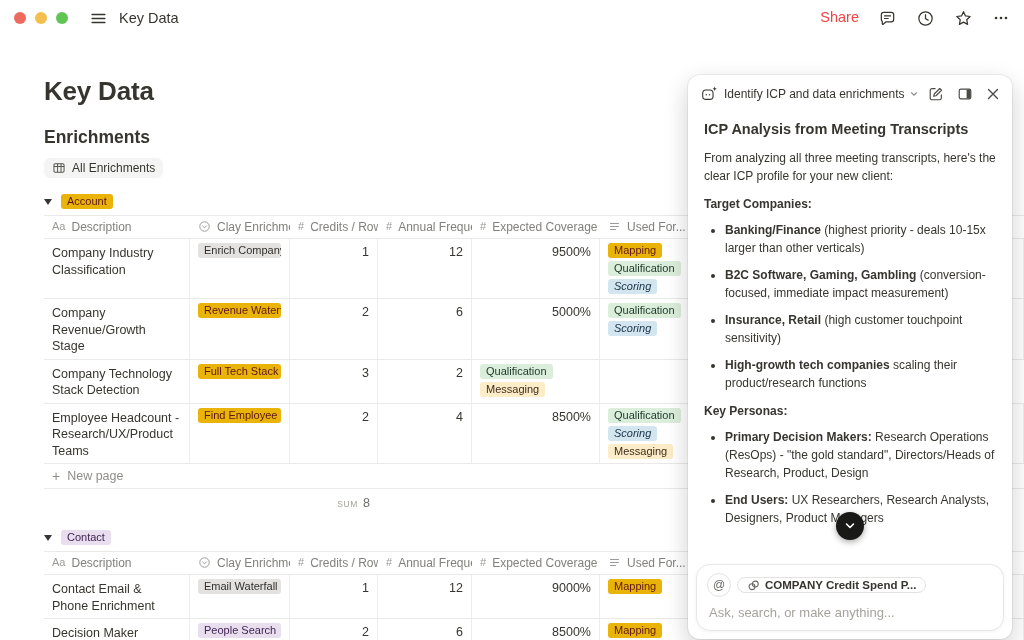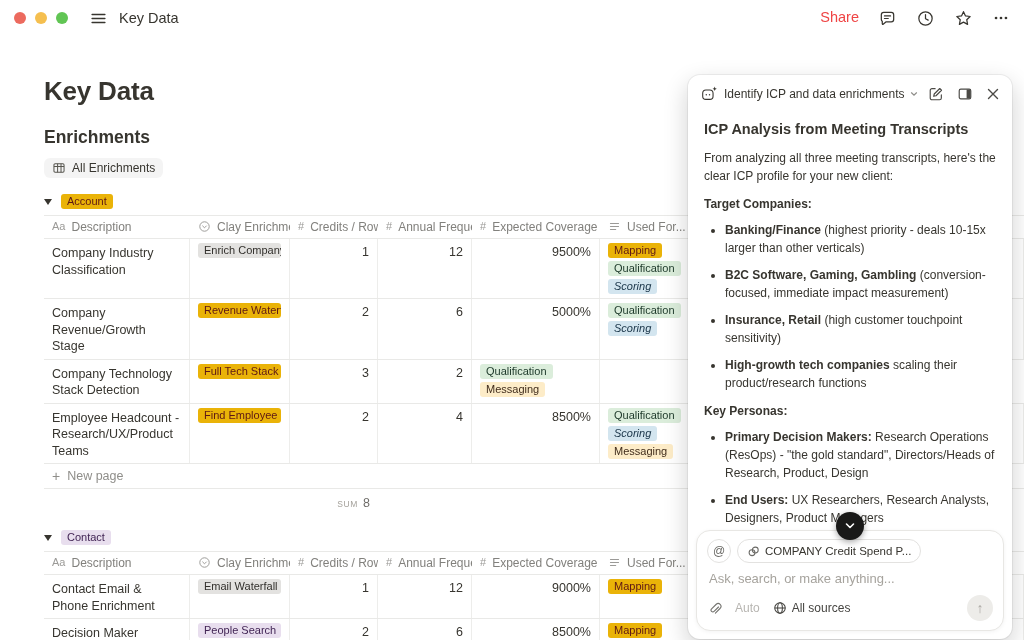--- a/index.html
+++ b/index.html
@@ -70,22 +70,22 @@
   .bullet { margin-bottom:9px; }
   .bullet strong { font-weight:700; }
   .scroll-down { position:absolute; left:50%; top:437px; transform:translateX(-50%);
     width:28px; height:28px; border-radius:50%; background:#191918; display:flex; align-items:center;
     justify-content:center; box-shadow:0 2px 6px rgba(0,0,0,0.35); z-index:6; }
   .composer { margin:0 8px 8px; border:1px solid #E8E7E4; border-radius:14px; background:#fff;
     box-shadow:0 1px 4px rgba(0,0,0,0.05); padding:8px 10px 9px; display:flex; flex-direction:column; gap:7px; }
   .composer-chips { display:flex; gap:6px; align-items:center; }
   .at { width:24px; height:24px; border-radius:50%; border:1px solid #E3E2E0; color:#6B6A66;
     font-size:12px; display:flex; align-items:center; justify-content:center; }
-  .chip { display:flex; align-items:center; gap:5px; height:24px; padding:0 9px; border:1px solid #E3E2E0;
-    border-radius:12px; font-size:11.5px; font-weight:400; color:#37352F; cursor:pointer; }
+  .chip { display:flex; align-items:center; gap:5px; height:16px; padding:0 9px; border:1px solid #E3E2E0;
+    border-radius:12px; font-size:11.5px; font-weight:700; color:#37352F; cursor:pointer; }
   .chip svg { color:#6B6A66; }
   .composer-input { border:none; outline:none; font-size:13px; width:100%; padding:1px 2px; color:#37352F; }
   .composer-input::placeholder { color:#A6A39D; }
   .composer-foot { display:flex; align-items:center; gap:13px; padding-top:1px; }
   .attach { color:#73726E; display:flex; }
   .auto { color:#B7B5B1; font-size:12px; cursor:pointer; }
   .sources { display:flex; gap:5px; align-items:center; font-size:12px; font-weight:500; color:#454440; cursor:pointer; }
   .send { margin-left:auto; width:26px; height:26px; border-radius:50%; background:#EDECE9; color:#A9A7A2;
     font-size:14px; display:flex; align-items:center; justify-content:center; }
 </style>
@@ -379,33 +379,14 @@
       <button class="at">@</button>
       <div class="chip">
         <svg width="13" height="13" viewBox="0 0 16 16" fill="none" stroke="currentColor" stroke-width="1.3">
             <circle cx="6.2" cy="9.5" r="3.6"></circle>
             <circle cx="10.2" cy="6.2" r="3.6"></circle>
           </svg>
         <span>COMPANY Credit Spend P...</span>
       </div>
     </div>
     <input class="composer-input" placeholder="Ask, search, or make anything..." style="">
-    <div class="composer-foot">
-      <button class="attach">
-        <svg width="15" height="15" viewBox="0 0 18 18" fill="none" stroke="currentColor" stroke-width="1.3" stroke-linecap="round" stroke-linejoin="round">
-            <path d="M13.8 7.2l-5.3 5.3a2.1 2.1 0 1 1-3-3l5.6-5.6a3.4 3.4 0 0 1 4.8 4.8l-5.8 5.8"></path>
-          </svg>
-      </button>
-      <span class="auto">Auto</span>
-      <div class="sources">
-        <svg width="14" height="14" viewBox="0 0 16 16" fill="none" stroke="currentColor" stroke-width="1.2">
-            <circle cx="8" cy="8" r="6"></circle>
-            <ellipse cx="8" cy="8" rx="2.7" ry="6"></ellipse>
-            <path d="M2 8h12"></path>
-          </svg>
-        <span>All sources</span>
-      </div>
-      <button class="send">
-        <span>↑</span>
-      </button>
-    </div>
   </div>
 </aside>
 
 </body></html>

